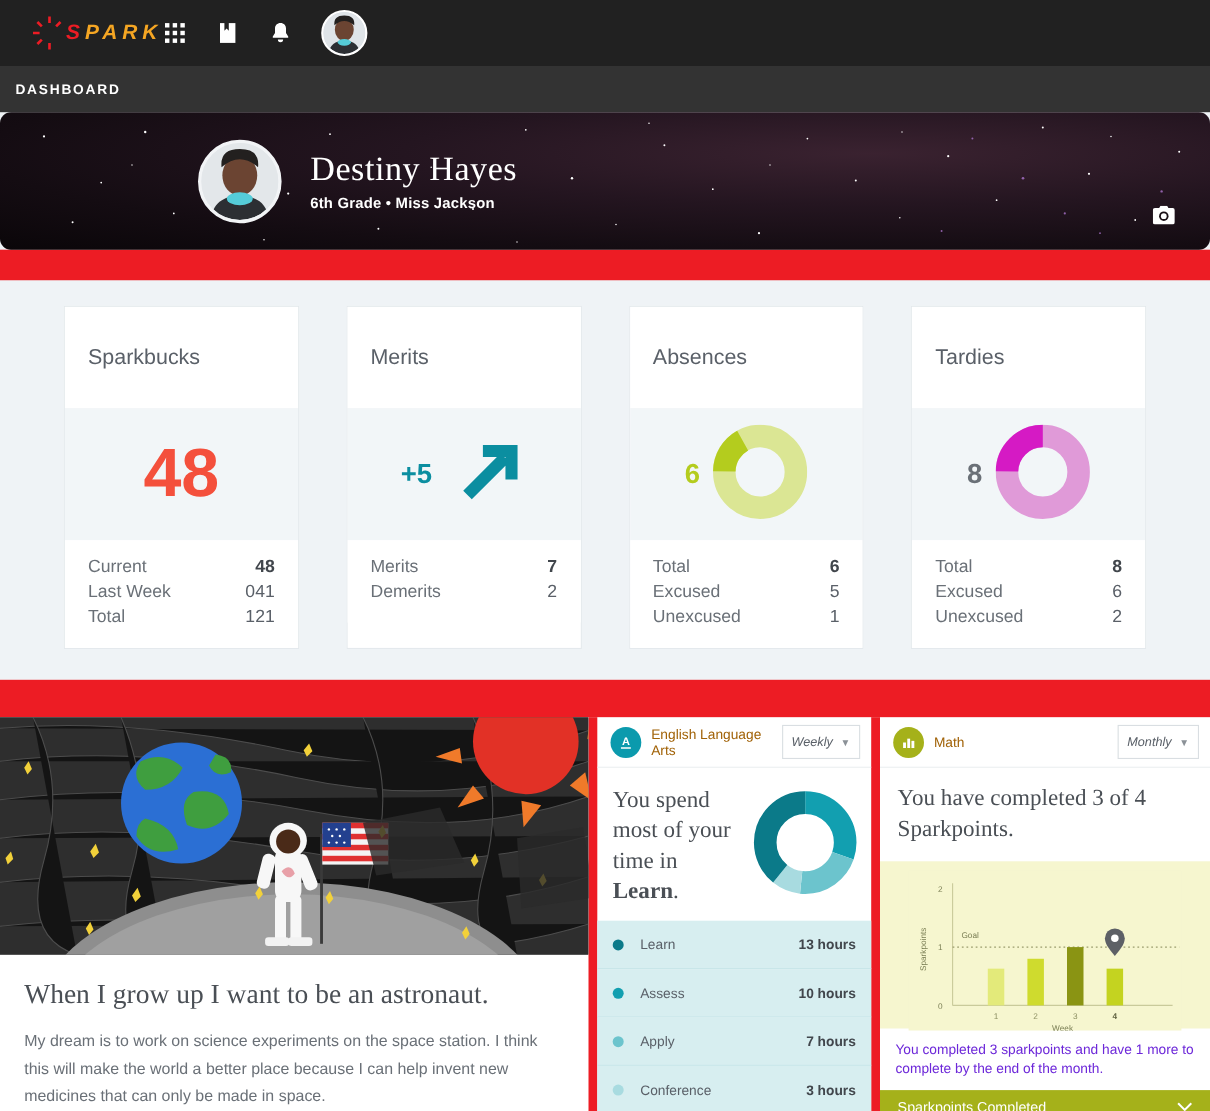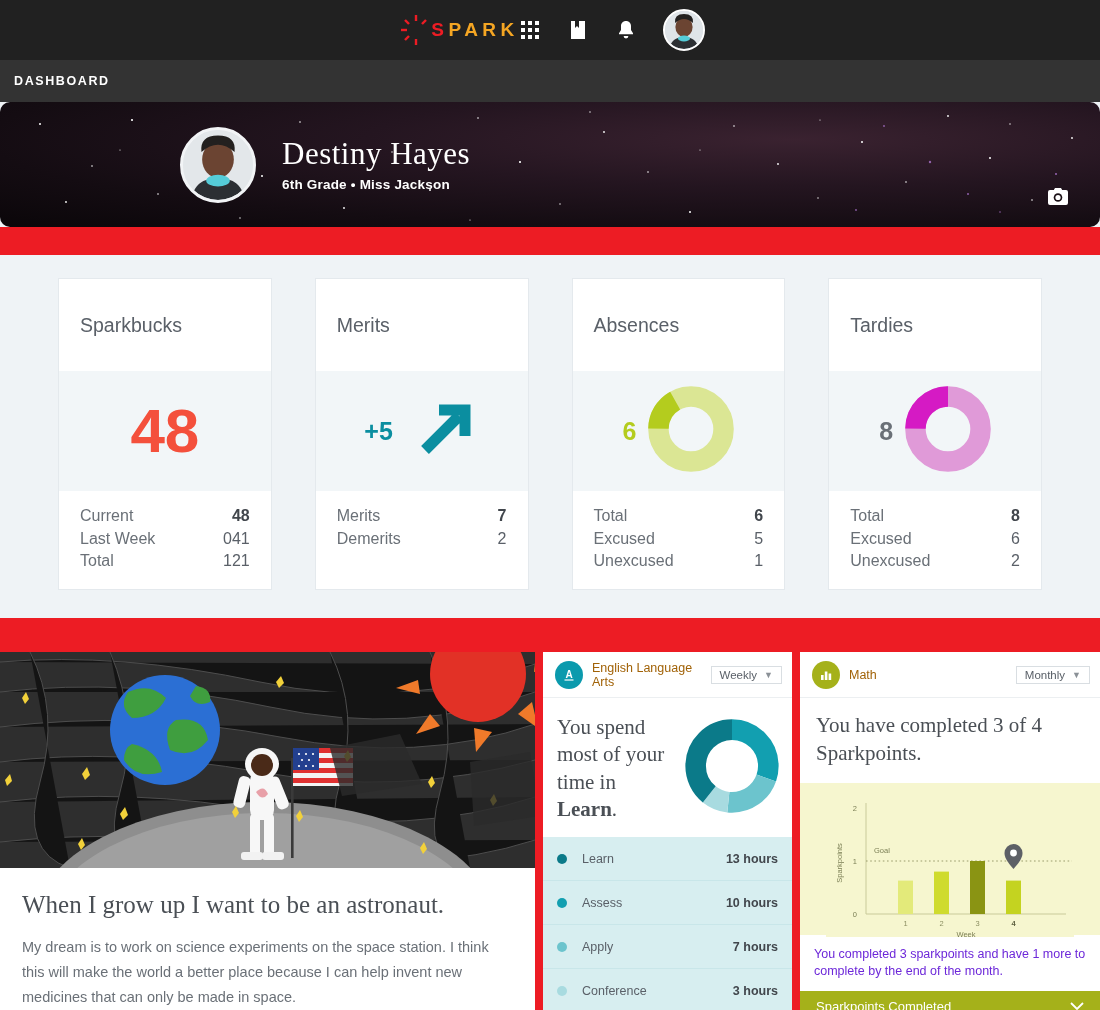--- a/index.html
+++ b/index.html
@@ -7,22 +7,23 @@
   body {
     font-family: "Liberation Sans", sans-serif;
     background: #eff3f6;
     color: #5a6068;
     -webkit-font-smoothing: antialiased;
   }
 
   
   .topbar {
     height: 60px; background: #212121;
-    display: flex; align-items: center; justify-content: center;
+    display: flex; align-items: center; justify-content: flex-start;
     padding: 0 24px 0 28px;
+    font-style: italic;
   }
   .logo { display: flex; align-items: center; gap: 0; position: relative; }
   .spark-mark { position: relative; width: 34px; height: 34px; flex: 0 0 34px; }
   .logo-text {
     font-size: 19px; font-weight: bold; letter-spacing: 4.5px;
     margin-left: -2px;
   }
   .logo-text .s { color: #ed1c24; }
   .logo-text .rest { color: #f5a623; }
   .topicons { display: flex; align-items: center; gap: 26px; }
@@ -121,23 +122,23 @@
     height: 46px; display: flex; align-items: center; gap: 9px;
     padding: 0 10px 0 12px; border-bottom: 1px solid #eceff1;
   }
   .subj-badge {
     width: 28px; height: 28px; border-radius: 50%; flex: 0 0 28px;
     display: flex; align-items: center; justify-content: center;
     color: #fff; font-size: 13px; font-weight: bold;
   }
   .subj-name { font-size: 12.5px; color: #a16207; flex: 1; }
   .dd {
-    border: 1px solid #d9dee2; background: #fff; height: 18px; min-width: 66px;
+    border: 1px solid #d9dee2; background: #fff; height: 31px; min-width: 66px;
     display: flex; align-items: center; justify-content: center; gap: 7px;
-    font-size: 11.5px; color: #5a6068; cursor: pointer; padding: 0 8px;
+    font-size: 11.5px; color: #5a6068; cursor: pointer; padding: 0 8px; font-style: italic;
   }
   .dd .cv { font-size: 9px; color: #8b9197; }
 
   .ela-hero { display: flex; padding: 16px 12px 14px 14px; gap: 4px; }
   .ela-headline {
     font-family: "Liberation Serif", serif; font-size: 21px; color: #4a4f55;
     line-height: 1.3; flex: 1;
   }
   .ela-headline b { font-weight: bold; }
   .legend-row {

